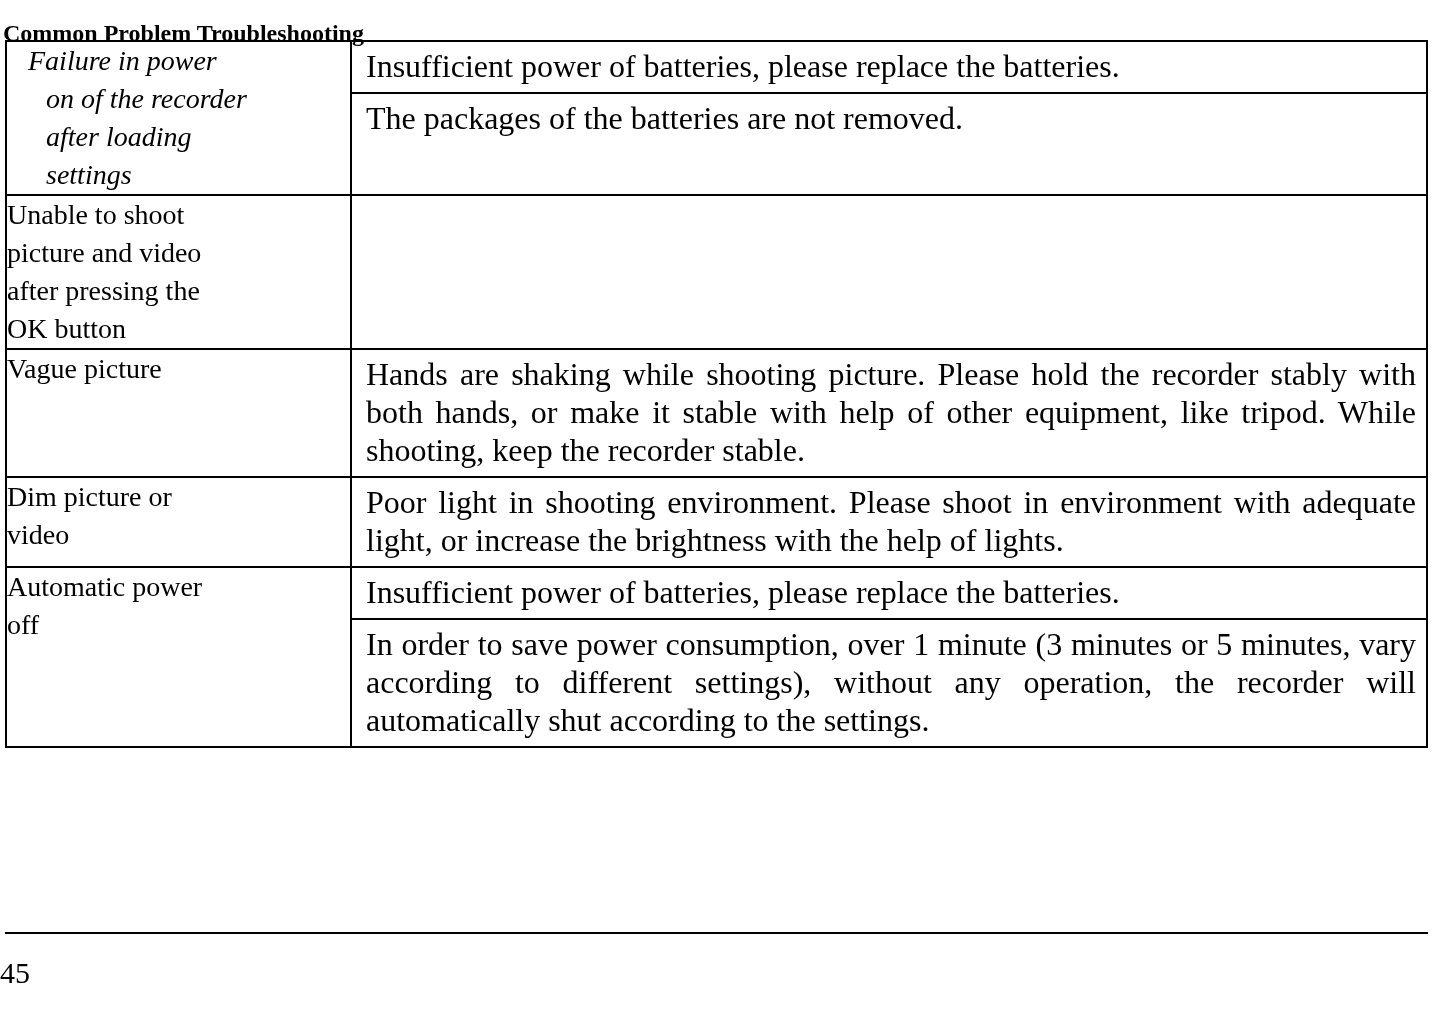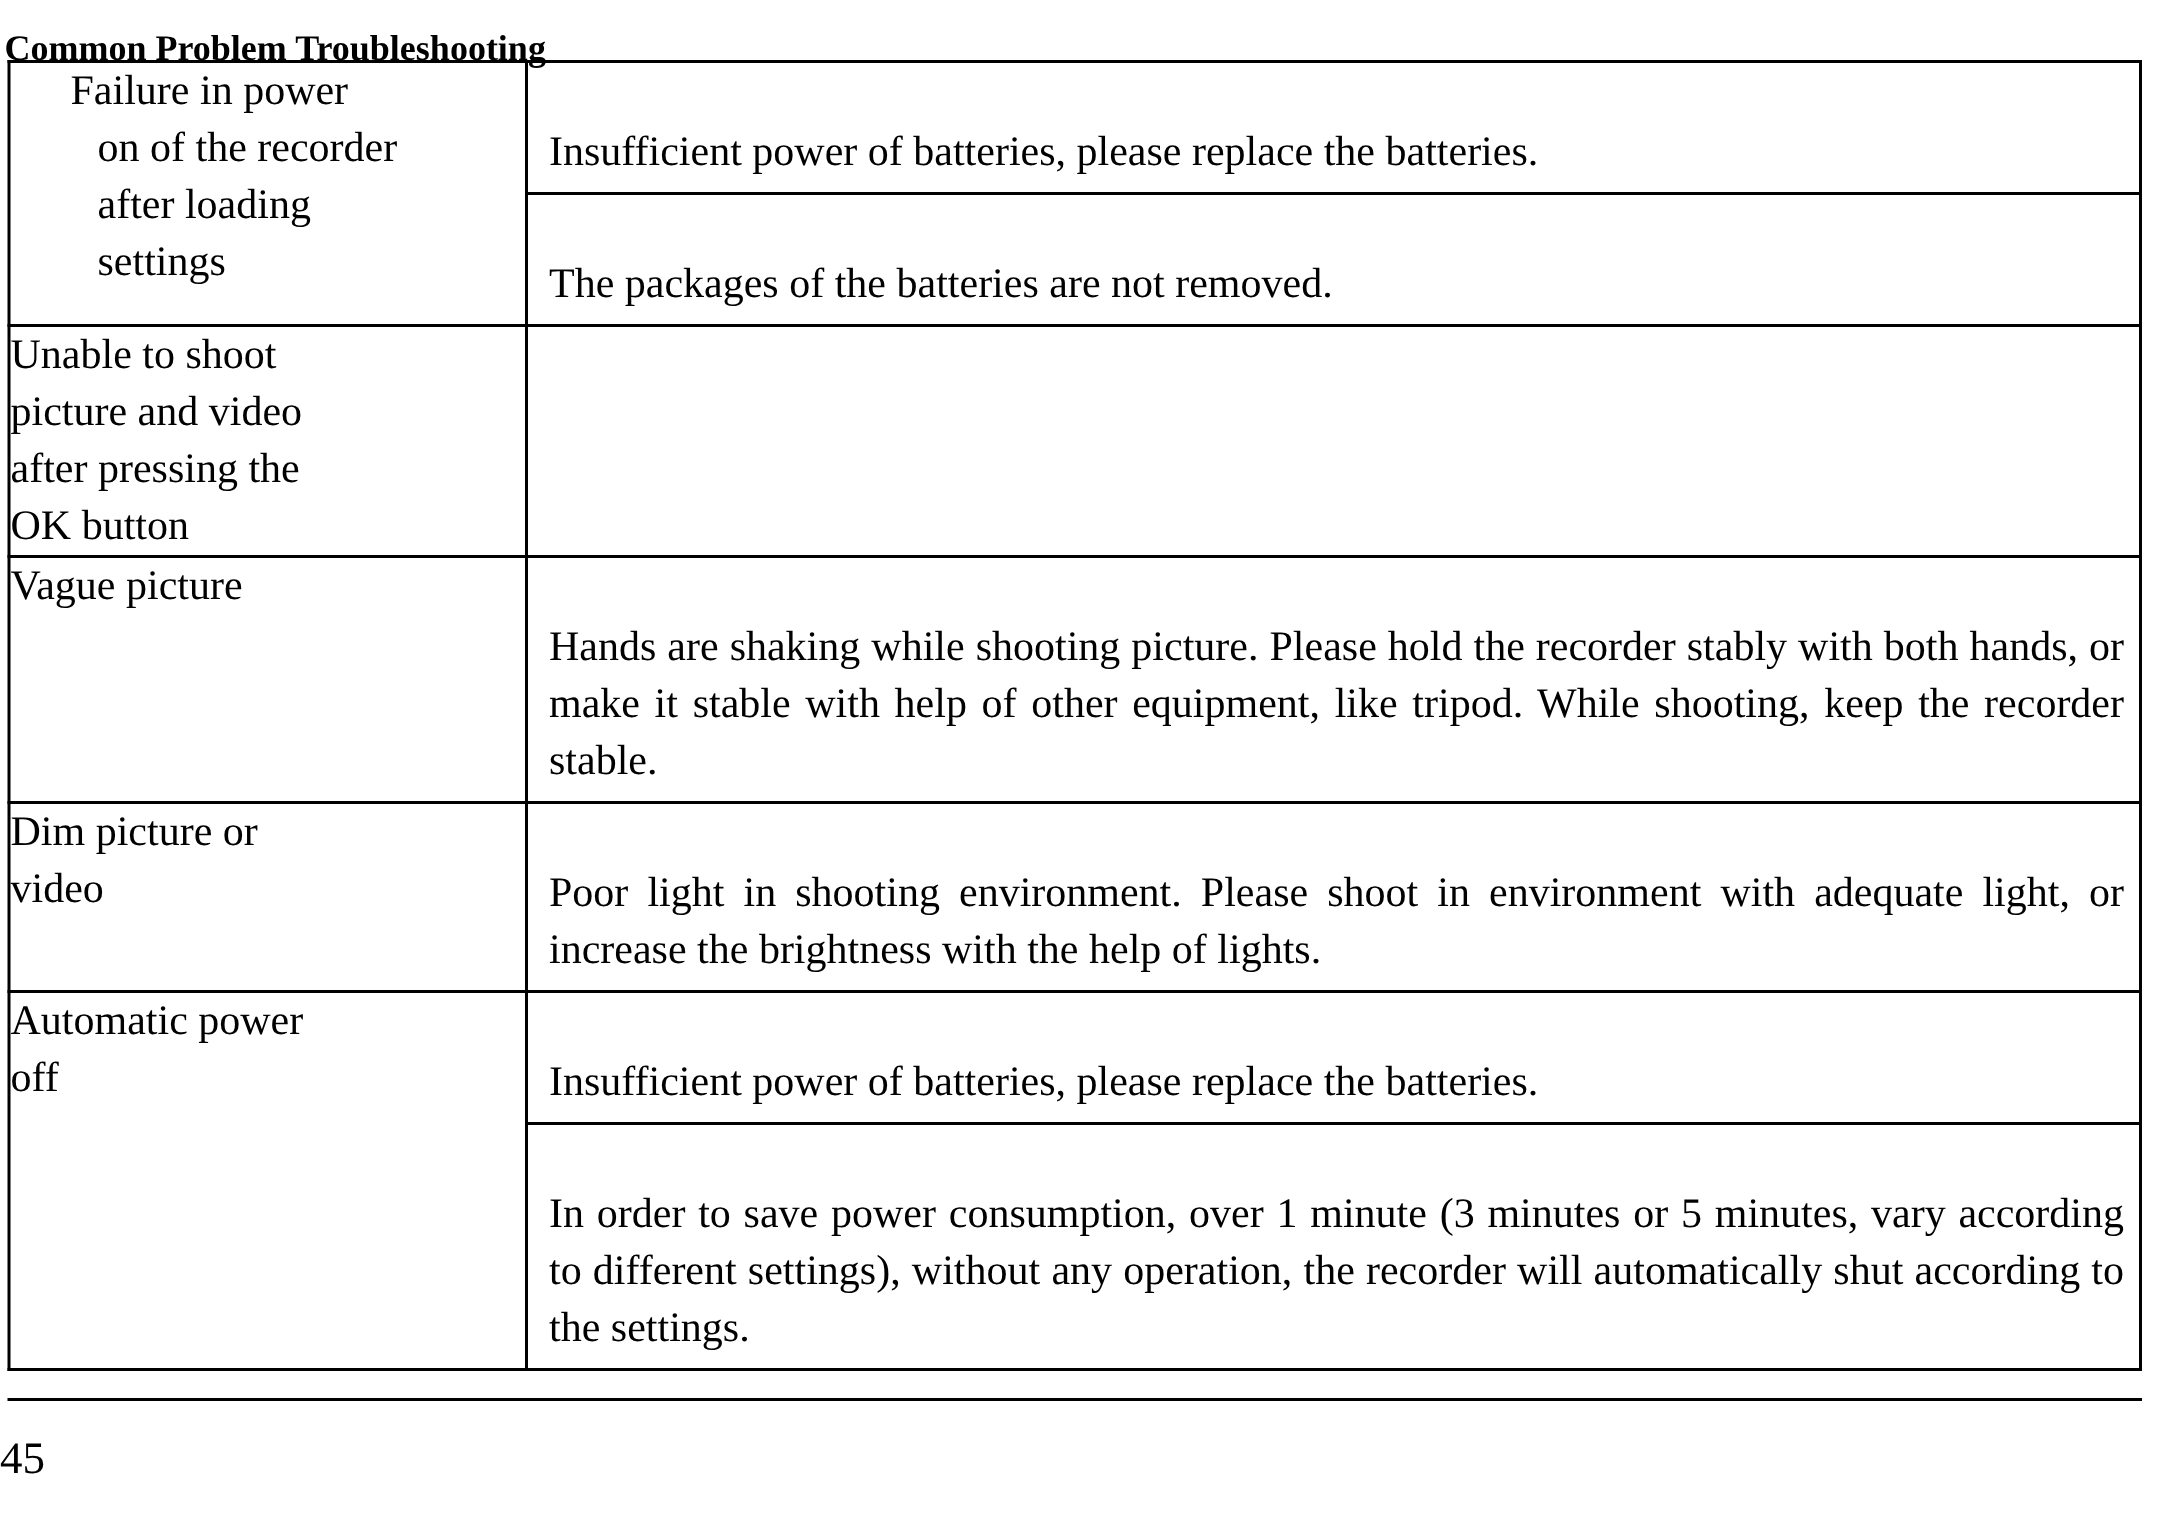--- a/index.html
+++ b/index.html
@@ -54,37 +54,37 @@
   .col-desc  { width: 1076px; }
 
   .label-cell {
     font-size: 28px;
     line-height: 38px;
     padding: 6px 6px 8px 26px;
     box-sizing: border-box;
   }
   
   .label-cell.hang {
-    padding-left: 40px;
+    padding-left: 21px;
     text-indent: 0;
+    font-style: italic;
   }
   .label-cell.hang .l2,
   .label-cell.hang .l3,
   .label-cell.hang .l4 {
     display: block;
     padding-left: 18px;
   }
   .label-cell .l1 { display: block; }
 
   .desc-cell {
-    font-size: 28px;
+    font-size: 32px;
     line-height: 38px;
     padding: 5px 10px 7px 14px;
     box-sizing: border-box;
-    margin-top: 36px;
   }
   .desc-cell.justify { text-align: justify; text-align-last: left; }
 
   
   .subtable {
     width: 100%;
     border-collapse: collapse;
     table-layout: fixed;
   }
   .subtable td {

